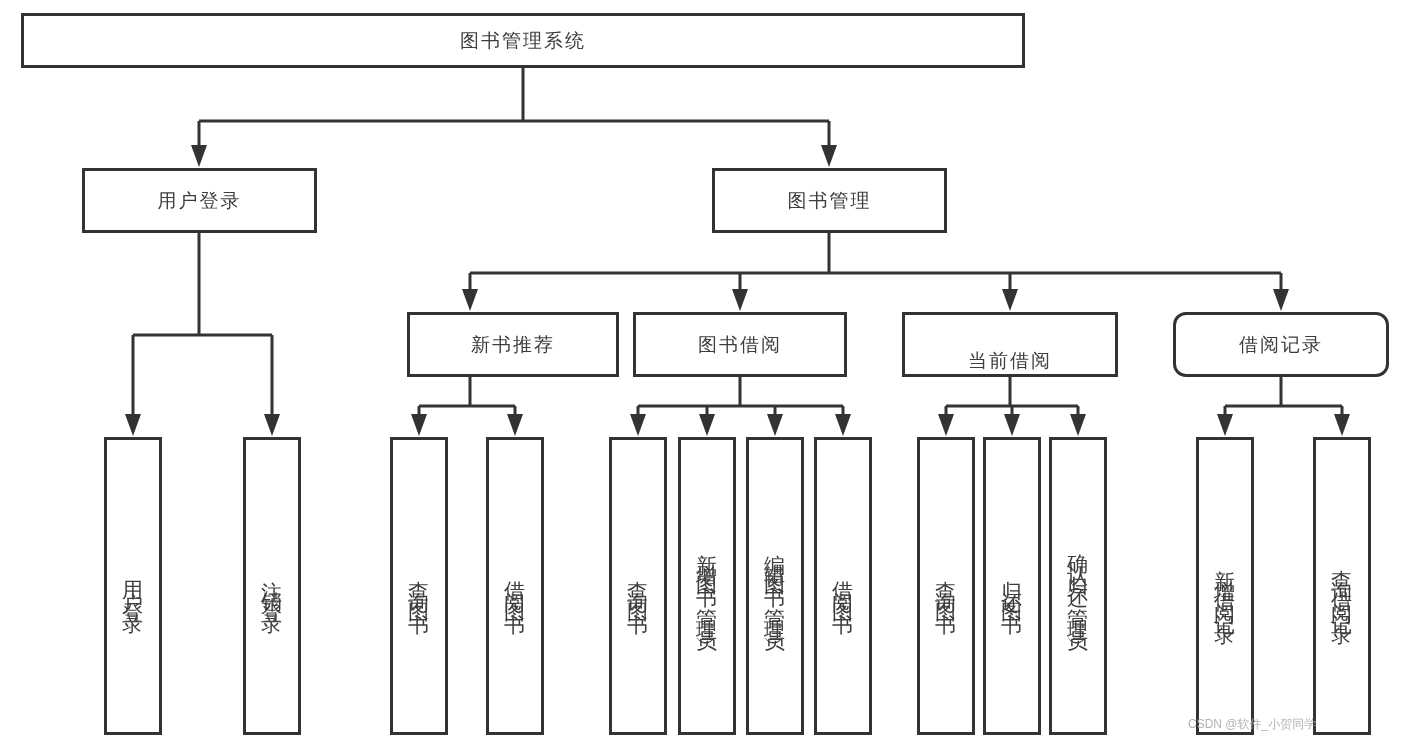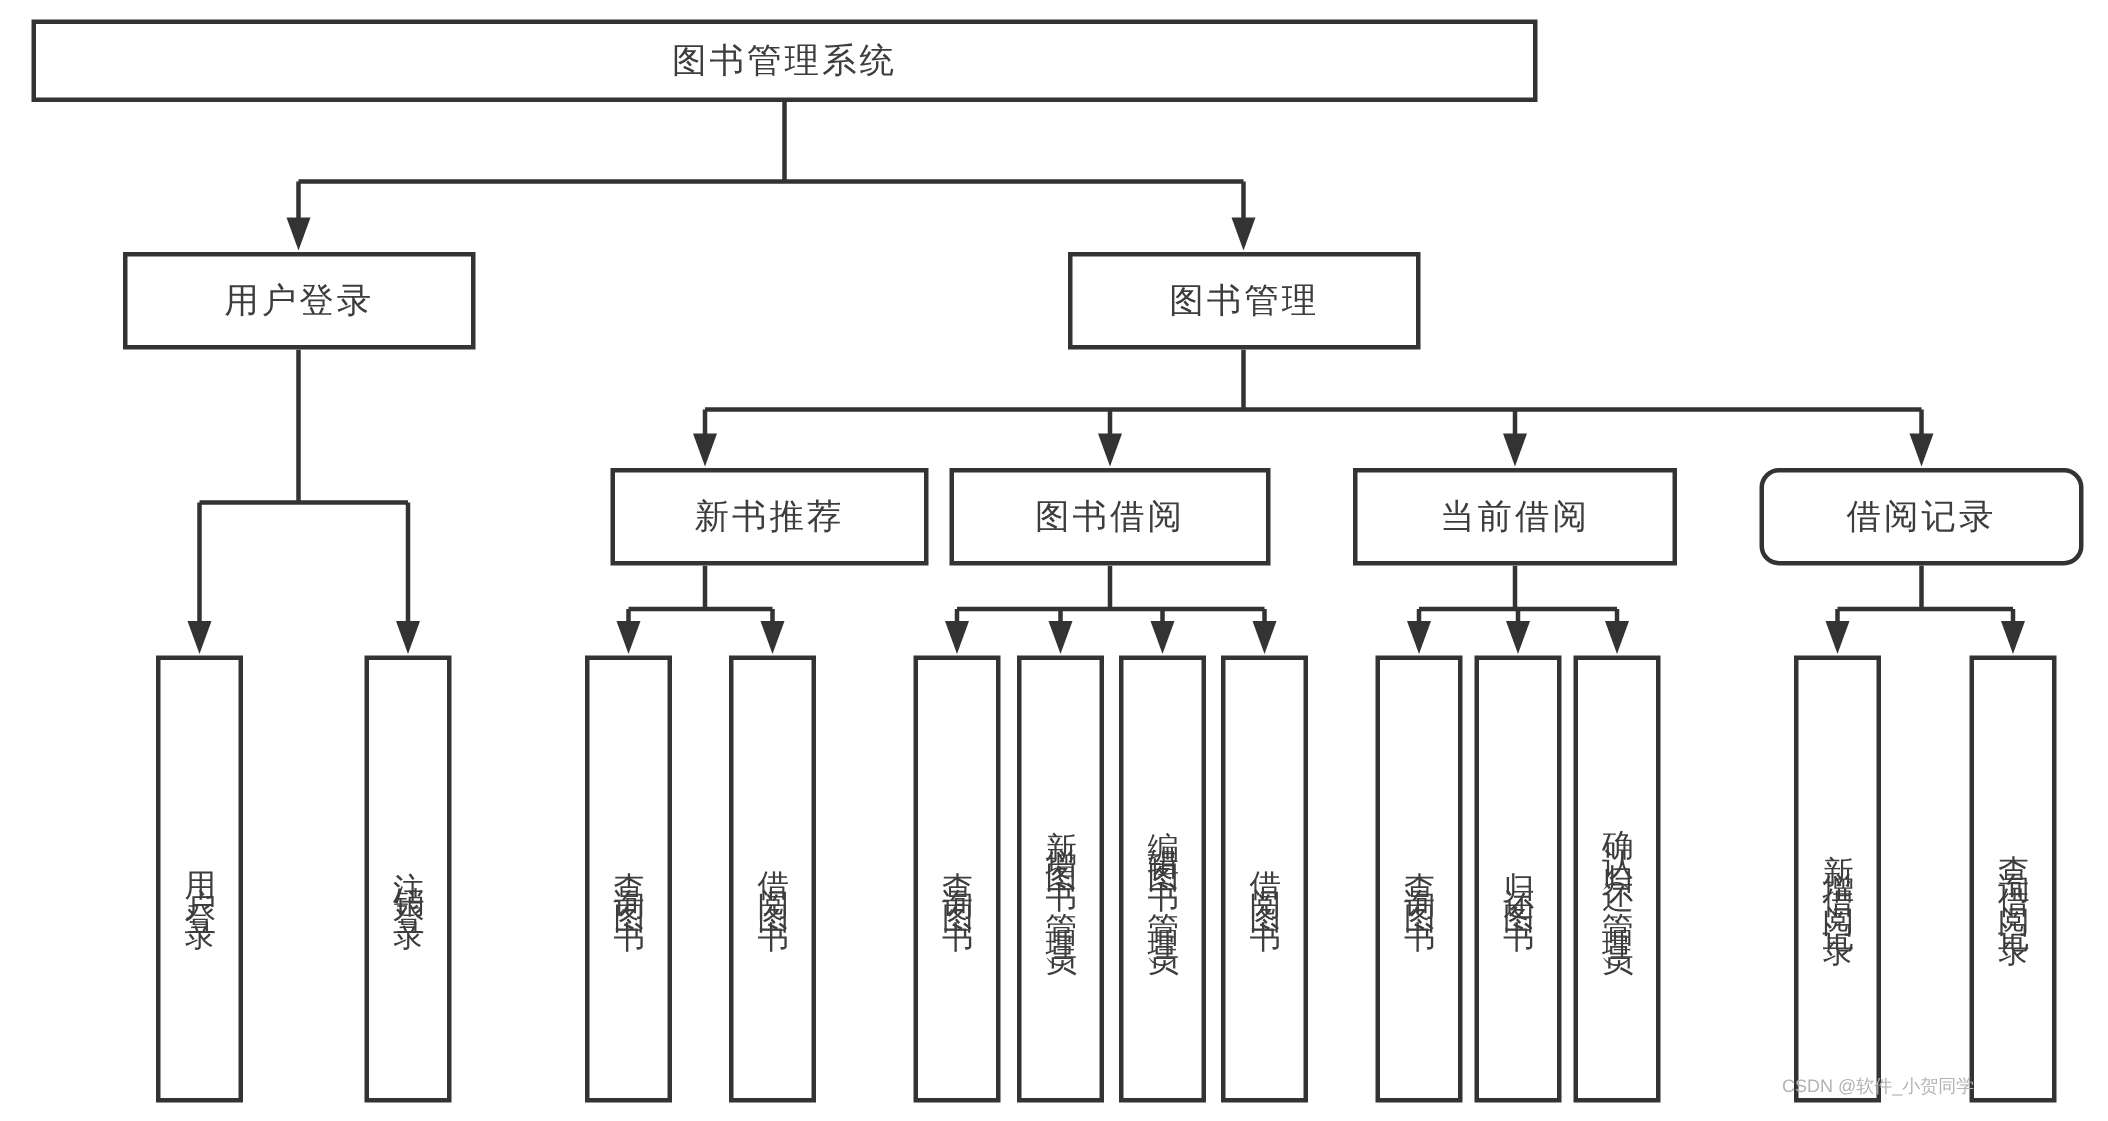--- a/index.html
+++ b/index.html
@@ -26,21 +26,21 @@
   .connectors path { stroke: var(--line); stroke-width: 3; fill: none; }
   .connectors polygon { fill: var(--line); stroke: none; }
   .node {
     position: absolute;
     background: var(--box-bg);
     border: 3px solid var(--line);
     display: flex; align-items: center; justify-content: center;
     color: var(--line);
   }
   .hlabel {
-    font-size: 23px;
+    font-size: 19px;
     letter-spacing: 2px;
     color: #3d3d3d;
     white-space: nowrap;
   }
   .leaf { top: 437px; height: 298px; width: 58px; }
   .vlabel {
     writing-mode: vertical-rl;
     text-orientation: mixed;
     font-size: 21px;
     letter-spacing: 11px;
@@ -107,21 +107,21 @@
   <div class="node" style="left:712px; top:168px; width:235px; height:65px;">
     <span class="hlabel">图书管理</span>
   </div>
 
   <div class="node" style="left:364px; top:312px; width:212px; height:65px;margin-left:43px;">
     <span class="hlabel">新书推荐</span>
   </div>
   <div class="node" style="left:633px; top:312px; width:214px; height:65px;justify-content:center;">
     <span class="hlabel">图书借阅</span>
   </div>
-  <div class="node" style="left:902px; top:312px; width:216px; height:65px;">
+  <div class="node" style="left:902px; top:312px; width:216px; height:65px;align-items:flex-end;">
     <span class="hlabel">当前借阅</span>
   </div>
   <div class="node" style="left:1173px; top:312px; width:216px; height:65px;border-radius:13px;">
     <span class="hlabel">借阅记录</span>
   </div>
 
   <div class="node leaf" style="left:104px;">
     <span class="vlabel">用户登录</span>
   </div>
   <div class="node leaf" style="left:243px;">

